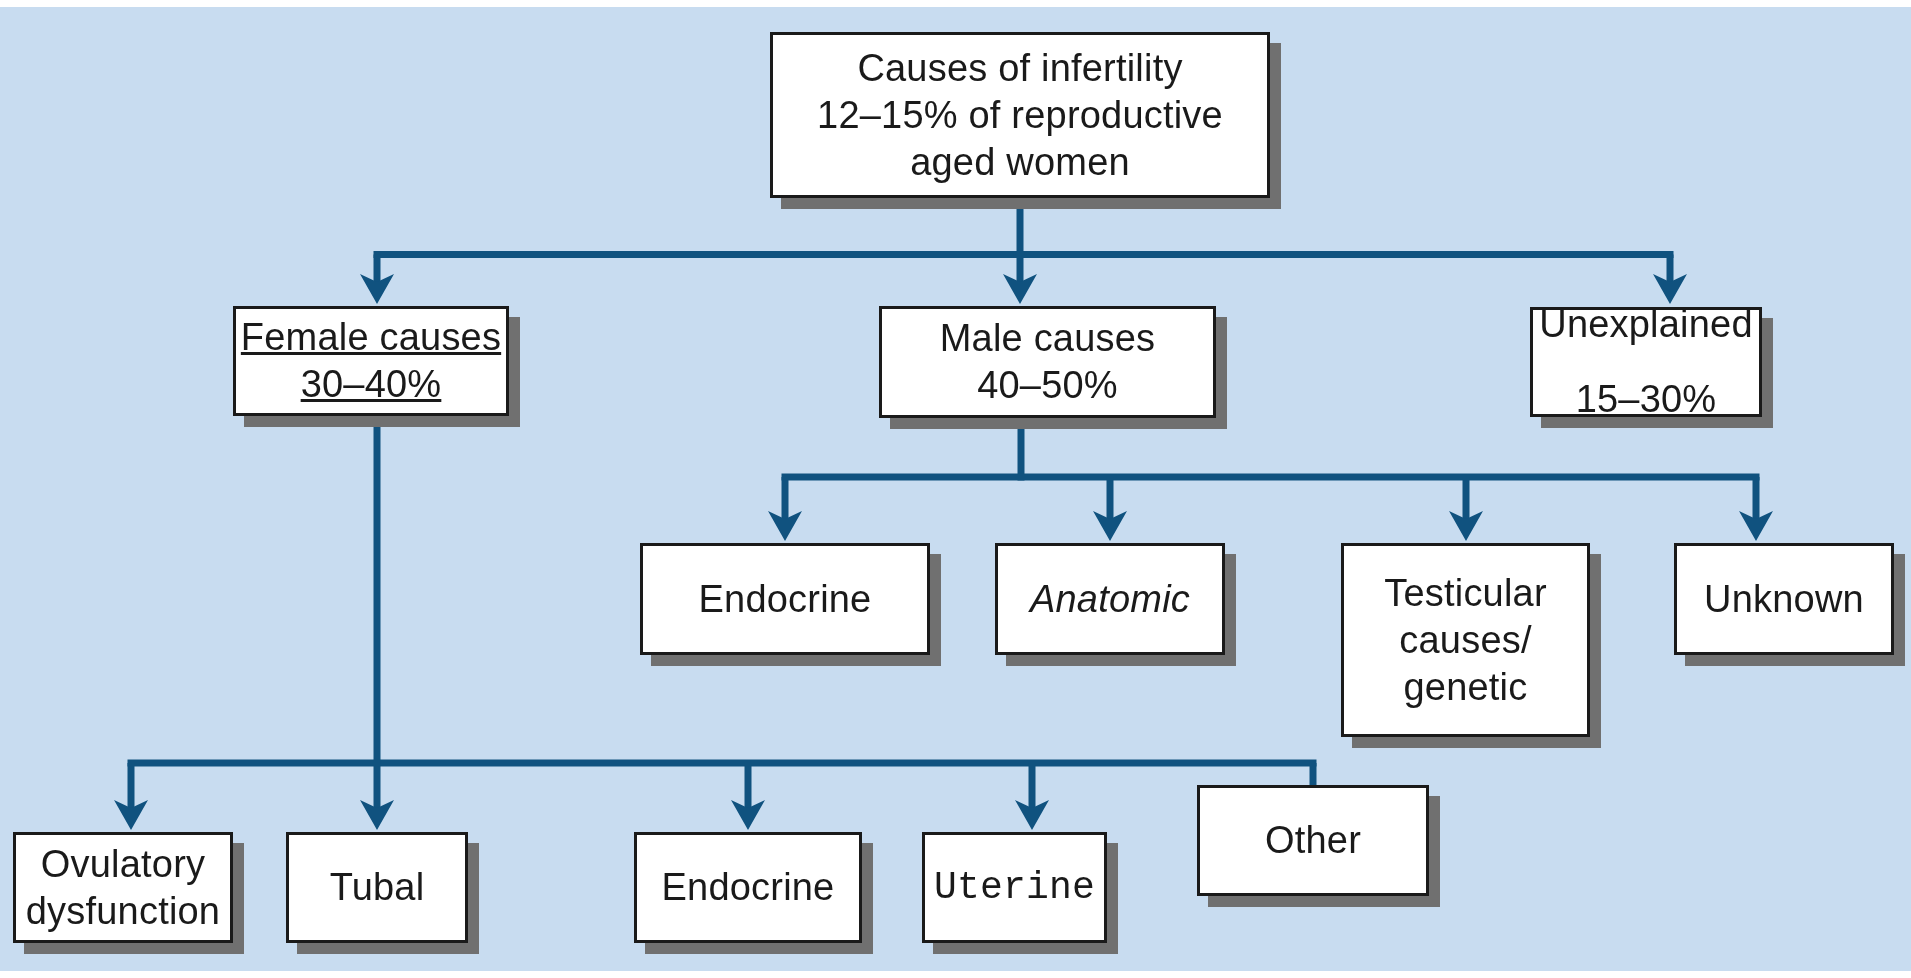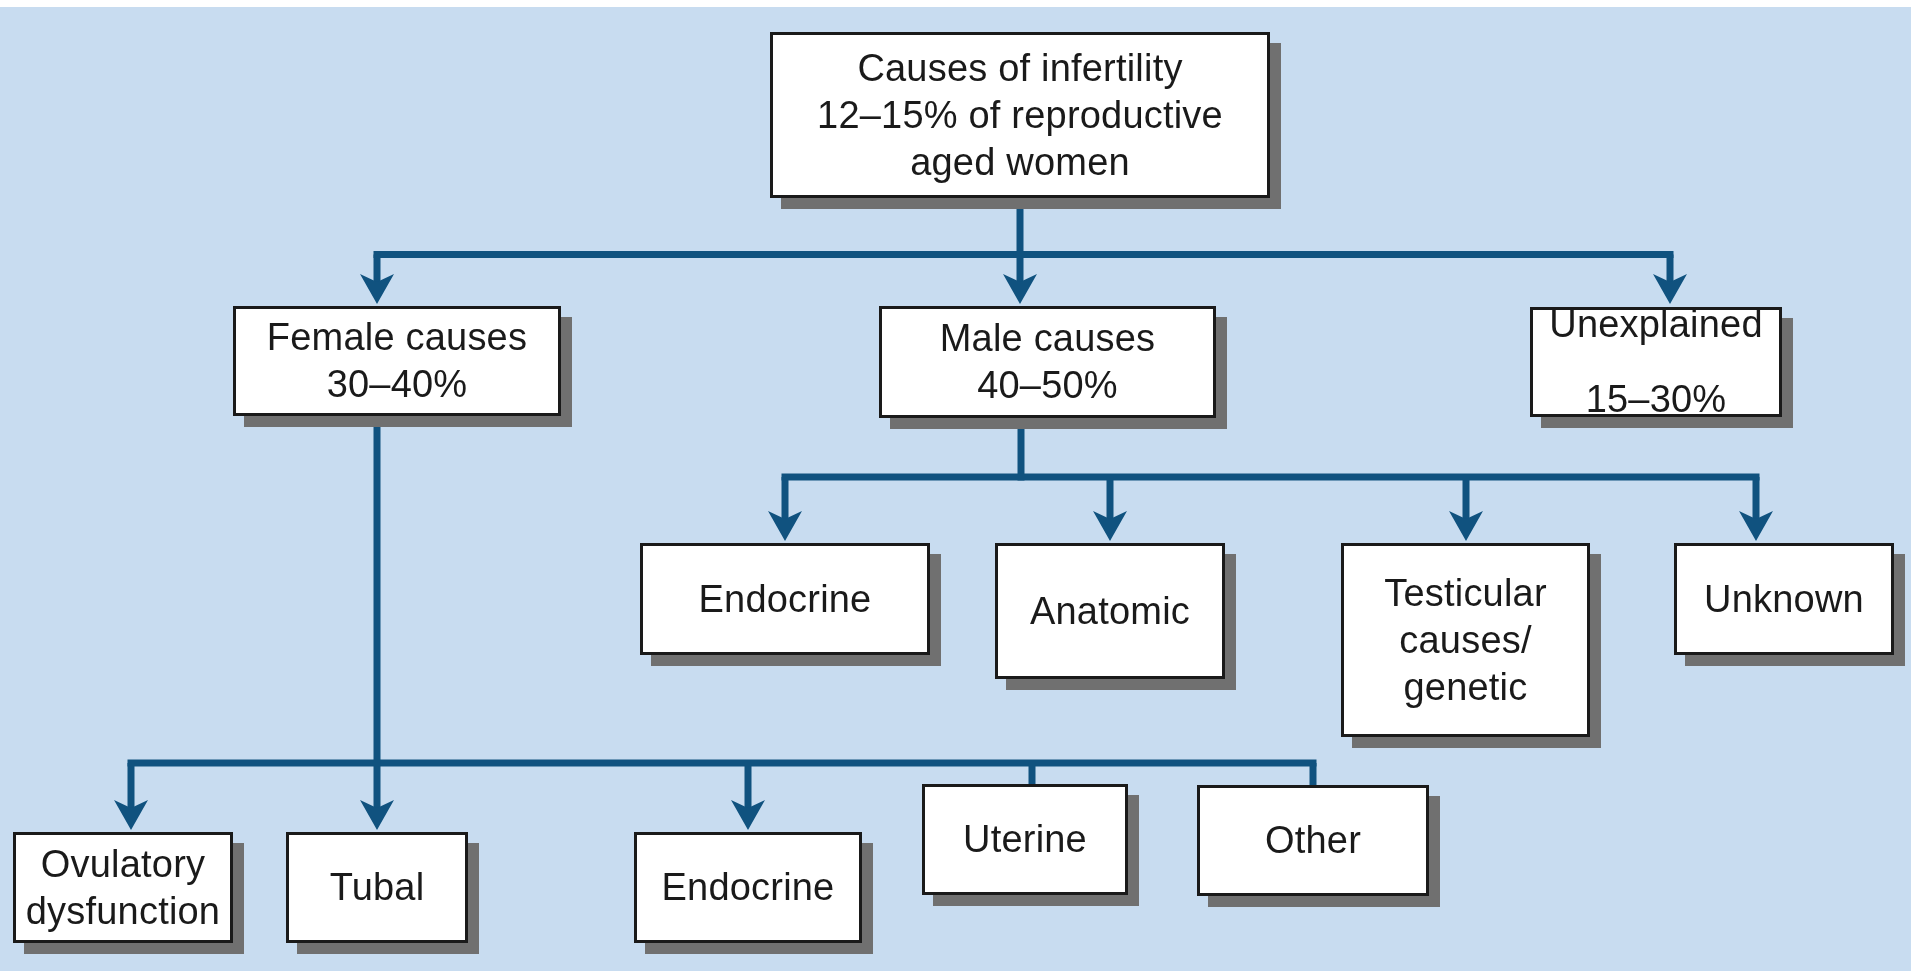--- a/index.html
+++ b/index.html
@@ -76,40 +76,40 @@
       <path d="M1313,830 L1296,800 L1313,808 L1330,800 Z"></path>
     </g>
   </svg>
 
   <div class="node" style="left:770px;top:32px;width:500px;height:166px;">
     <span>Causes of infertility</span>
     <span>12–15% of reproductive</span>
     <span>aged women</span>
   </div>
 
-  <div class="node" style="left:233px;top:306px;width:328px;height:110px;">
+  <div class="node" style="left:233px;top:306px;width:276px;height:110px;text-decoration:underline;">
     <span>Female causes</span>
     <span>30–40%</span>
   </div>
 
   <div class="node" style="left:879px;top:306px;width:337px;height:112px;">
     <span>Male causes</span>
     <span>40–50%</span>
   </div>
 
-  <div class="node" style="left:1530px;top:307px;width:252px;height:110px;gap:28px;">
+  <div class="node" style="left:1530px;top:307px;width:232px;height:110px;gap:28px;">
     <span>Unexplained</span>
     <span>15–30%</span>
   </div>
 
   <div class="node" style="left:640px;top:543px;width:290px;height:112px;">
     <span>Endocrine</span>
   </div>
 
-  <div class="node" style="left:995px;top:543px;width:230px;height:136px;">
+  <div class="node" style="left:995px;top:543px;width:230px;height:112px;font-style:italic;">
     <span>Anatomic</span>
   </div>
 
   <div class="node" style="left:1341px;top:543px;width:249px;height:194px;">
     <span>Testicular</span>
     <span>causes/</span>
     <span>genetic</span>
   </div>
 
   <div class="node" style="left:1646px;top:543px;width:220px;height:112px;margin-left:28px;">
@@ -122,20 +122,20 @@
   </div>
 
   <div class="node" style="left:286px;top:832px;width:182px;height:111px;">
     <span>Tubal</span>
   </div>
 
   <div class="node" style="left:634px;top:832px;width:228px;height:111px;">
     <span>Endocrine</span>
   </div>
 
-  <div class="node" style="left:922px;top:784px;width:206px;height:111px;">
+  <div class="node" style="left:922px;top:832px;width:185px;height:111px;font-family:Liberation Mono, monospace;">
     <span>Uterine</span>
   </div>
 
   <div class="node" style="left:1197px;top:785px;width:232px;height:111px;">
     <span>Other</span>
   </div>
 </div>
 
 </body></html>

